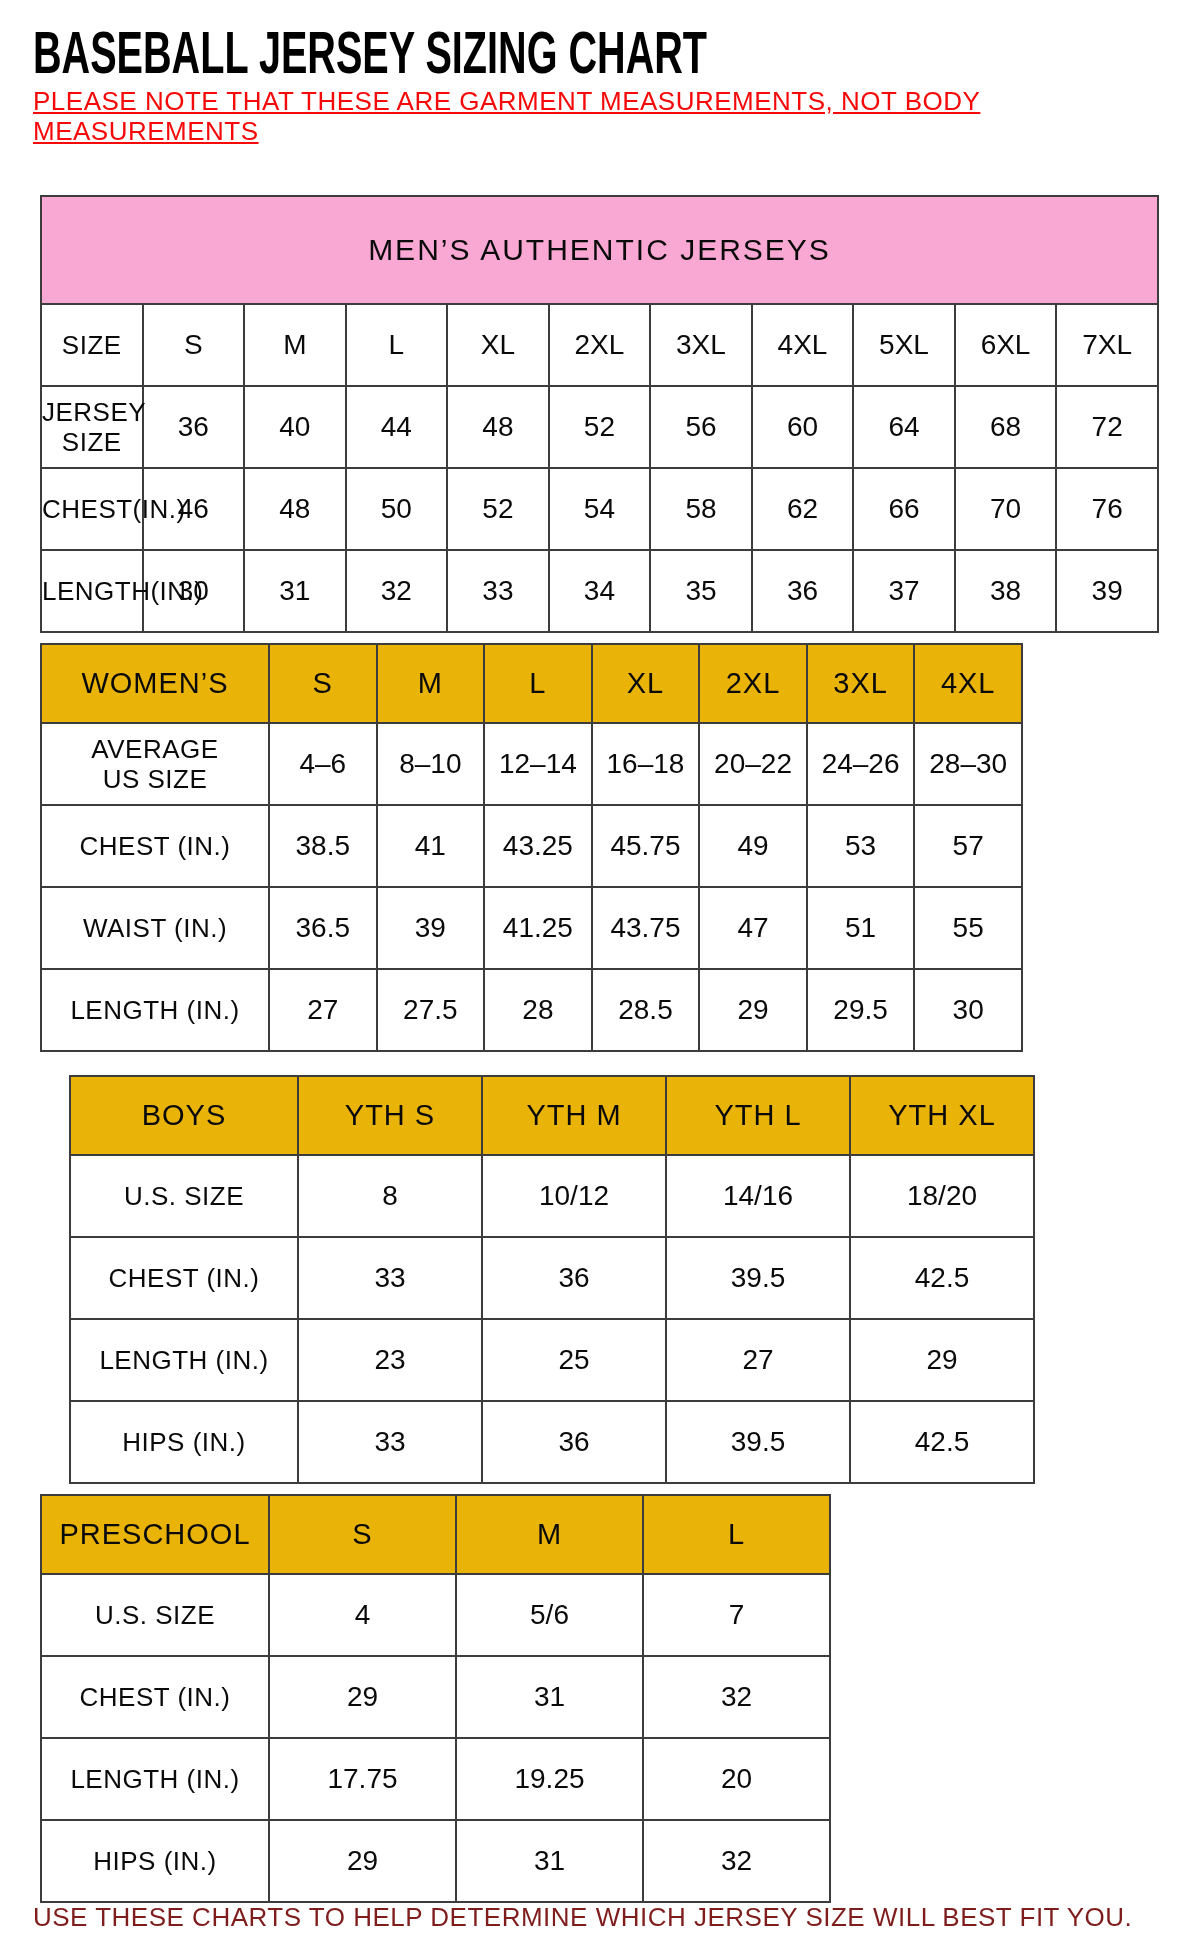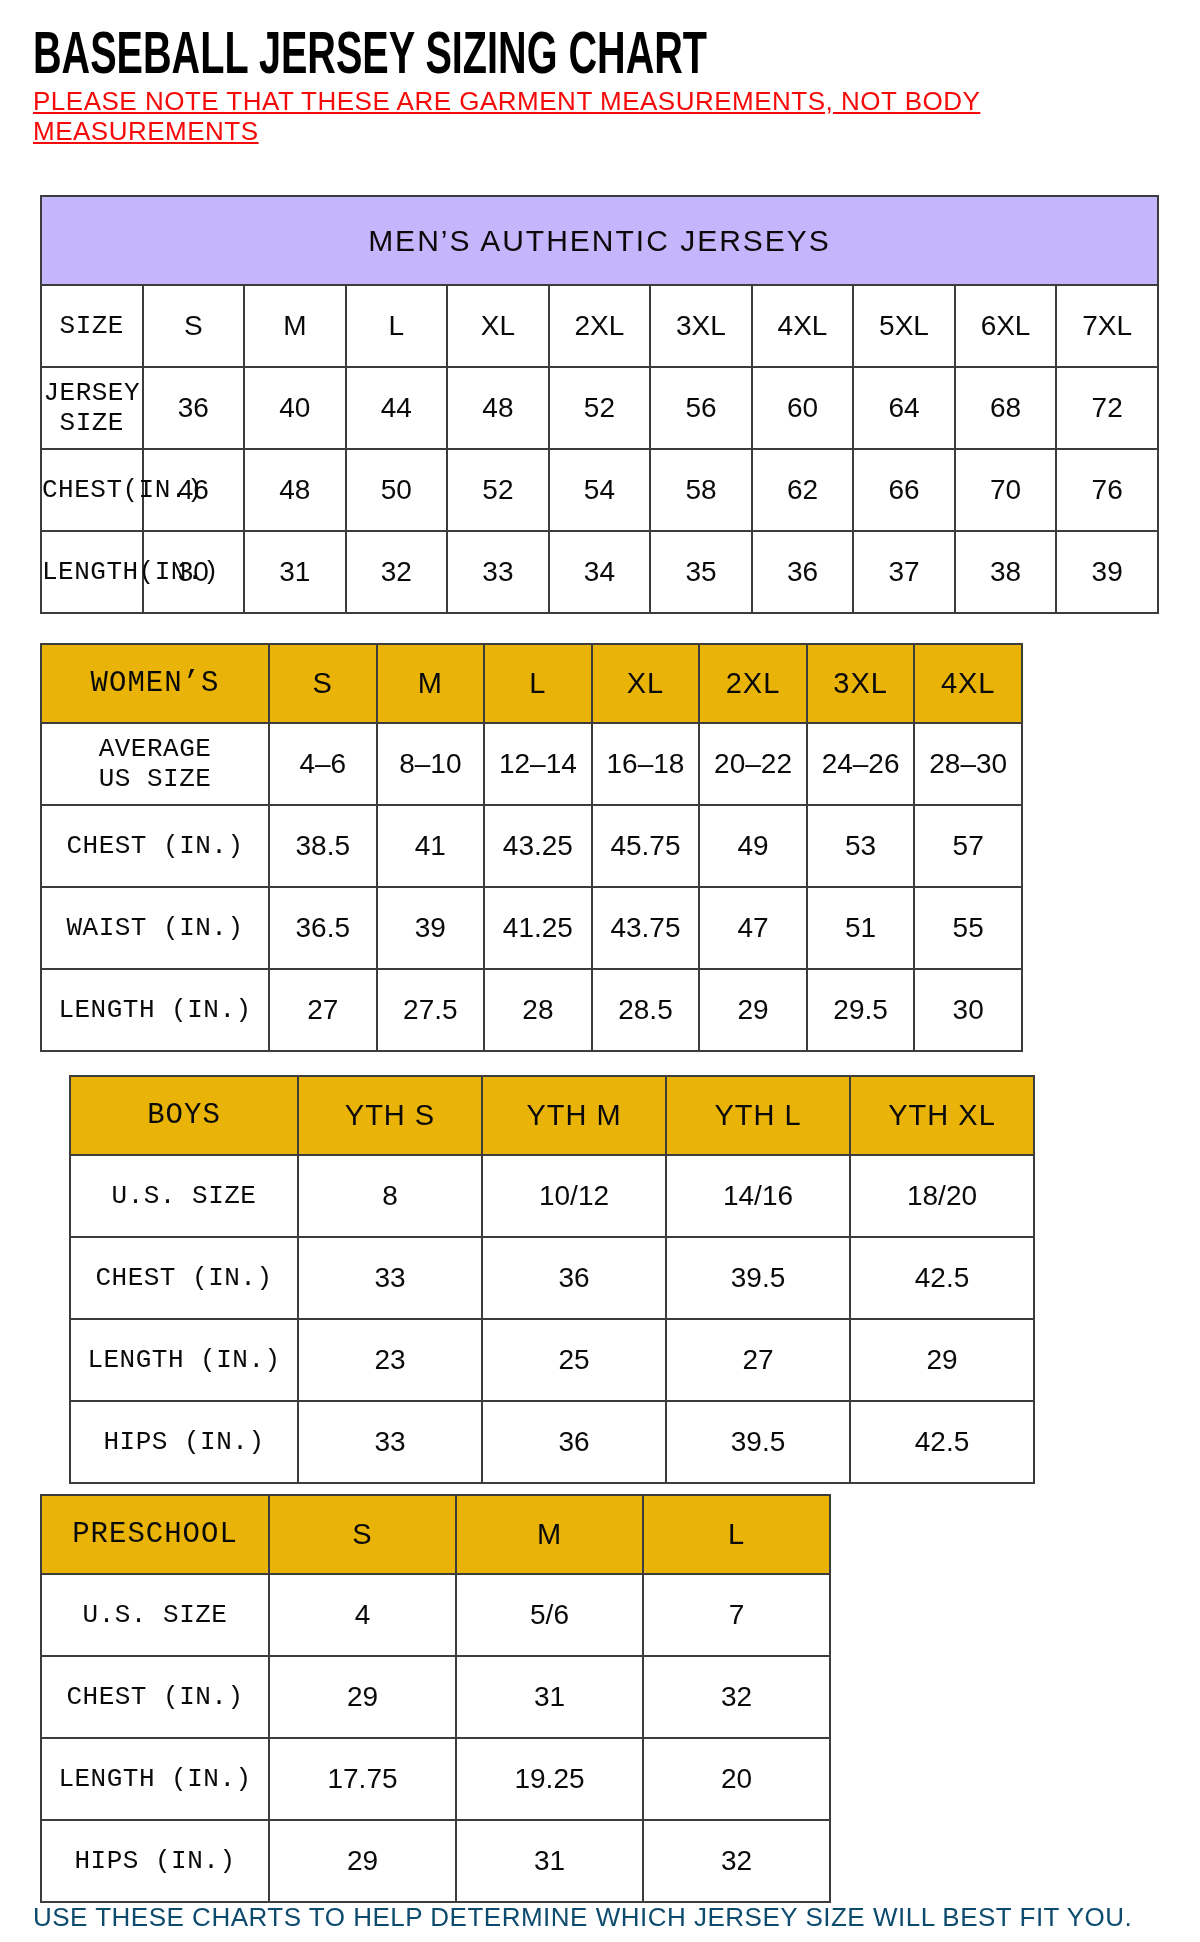--- a/index.html
+++ b/index.html
@@ -12,39 +12,39 @@
     font-size:60px; font-weight:bold; color:#000000;
     transform:scaleX(0.66); transform-origin:left top;
     white-space:nowrap; letter-spacing:0px;
   }
   .note {
     position:absolute; left:33px; top:86px; max-width:1000px;
     font-size:26px; line-height:30px; color:#f60909; letter-spacing:0.5px;text-decoration:underline;
   }
   .footer {
     position:absolute; left:33px; top:1902px;
-    font-size:26px; color:#0c4a6e; letter-spacing:0.5px; white-space:nowrap;
+    font-size:26px; color:#7f1d1d; letter-spacing:0.5px; white-space:nowrap;
   }
 
   .tblwrap { position:absolute; }
   #tbl-mens      { left:40px; top:195px; }
   #tbl-womens    { left:40px; top:643px; }
   #tbl-boys      { left:41px; top:1075px;padding-left:28px; }
   #tbl-preschool { left:40px; top:1494px; }
 
   table.sz { border-collapse:collapse; table-layout:fixed; }
   #tbl-mens      table.sz { width:1119px; }
   #tbl-womens    table.sz { width:983px; }
   #tbl-boys      table.sz { width:966px; }
   #tbl-preschool table.sz { width:791px;padding-left:40px; }
 
   table.sz td { border:2px solid #3c3c3c; text-align:center; vertical-align:middle; color:#0a0a0a; }
-  td.first  { width:228px;font-family:Liberation Mono, monospace; }
+  td.first  { width:228px; }
   td.banner {
-    height:89px; background:#c4b5fd; color:#ffffff;
+    height:108px; background:#f9a8d4; color:#ffffff;
     font-size:30px; letter-spacing:2px; border:2px solid #5a5a5a;
   }
   td.hcell { height:79px; background:#eab308; color:#ffffff; font-size:29px; letter-spacing:1px; }
   td.lbl   { height:82px; font-size:26px; letter-spacing:0.5px; white-space:pre-line; line-height:30px; }
   td.val   { height:82px; font-size:28px; }
 </style>
 </head>
 <body>
 
 <div class="page">

